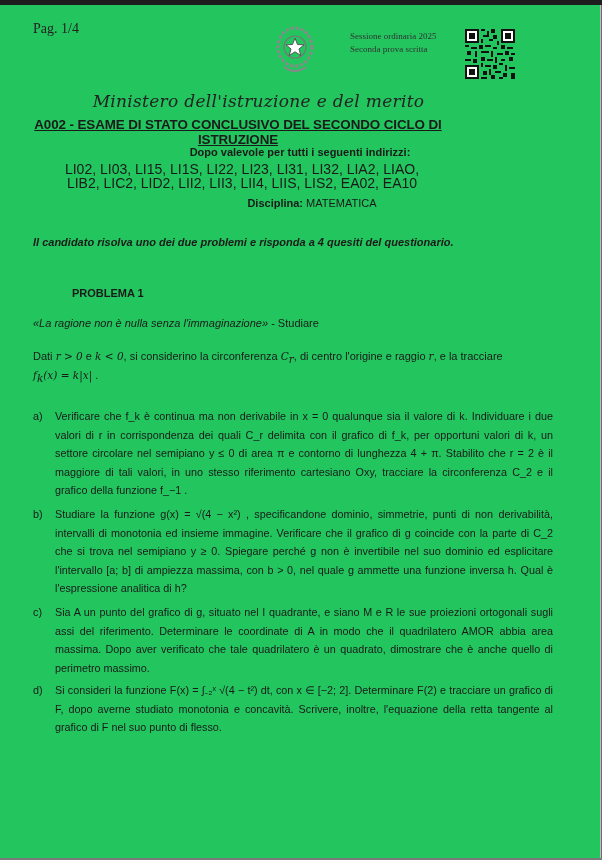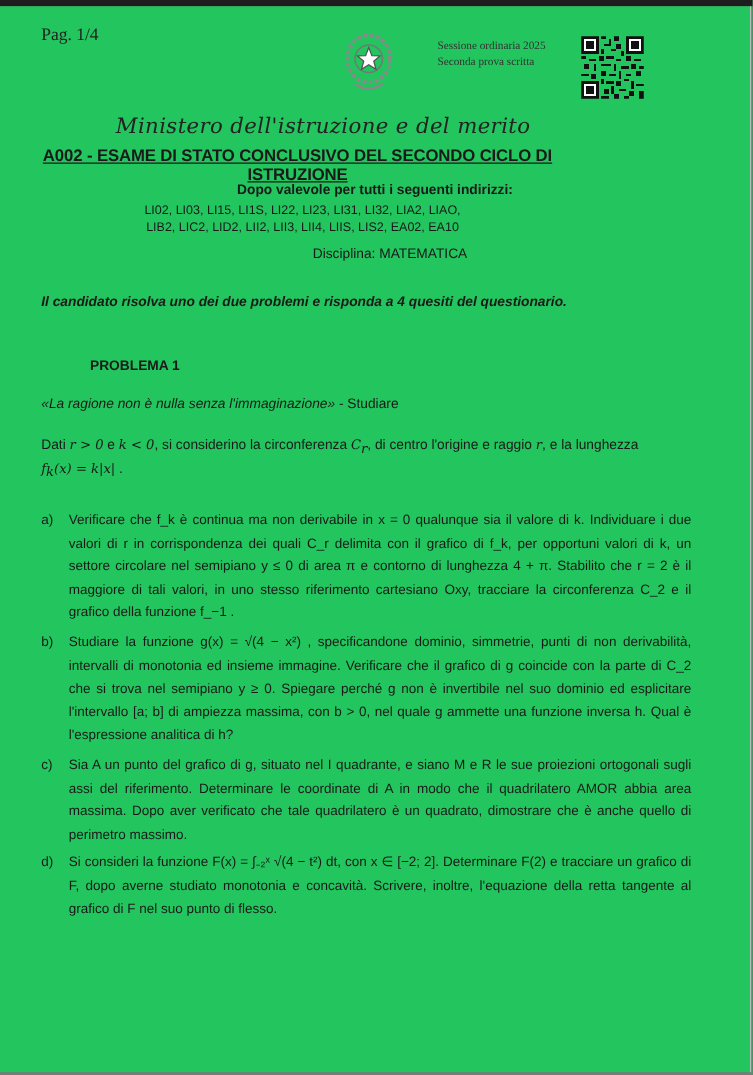--- a/index.html
+++ b/index.html
@@ -16,23 +16,23 @@
   }
   .pag { position: absolute; left: 33px; top: 16px; font-family: "Liberation Serif", serif; font-size: 14px; color: #222; }
   .emblem { position: absolute; left: 274px; top: 20px; width: 42px; height: 50px; }
   .session { position: absolute; left: 350px; top: 25px; font-family: "Liberation Serif", serif; font-size: 9px; line-height: 13px; color: #333; }
   .qr { position: absolute; left: 465px; top: 24px; width: 50px; height: 50px; }
   .ministry { position: absolute; left: 0; width: 517px; top: 86px; text-align: center;
     font-family: "DejaVu Serif", serif; font-style: italic; font-size: 17px; color: #222; letter-spacing: 0.3px; }
   .exam-title { position: absolute; left: 0; width: 476px; top: 112px; text-align: center;
     font-weight: bold; font-size: 13.4px; text-decoration: underline; color: #1a1a1a; letter-spacing: -0.1px; }
   .valid-head { position: absolute; left: 0; width: 600px; top: 141px; text-align: center; font-weight: bold; font-size: 11px; }
-  .codes { position: absolute; left: 0; width: 484px; top: 157px; text-align: center; font-size: 10px; line-height: 14px; }
+  .codes { position: absolute; left: 0; width: 484px; top: 157px; text-align: center; font-size: 14px; line-height: 14px; }
   .discipline { position: absolute; left: 0; width: 600px; top: 192px; text-align: center; font-size: 11px; }
-  .discipline b { font-weight: normal; margin-left: 24px; }
+  .discipline b { font-weight: bold; margin-left: 24px; }
   .instr { position: absolute; left: 33px; top: 231px; font-size: 11px; font-weight: bold; font-style: italic; }
   .prob-title { position: absolute; left: 33px; top: 282px; font-size: 11px; font-weight: bold; padding-left: 39px; }
   .quote { position: absolute; left: 33px; top: 312px; font-size: 11px; }
   .quote i { font-style: italic; }
   .intro { position: absolute; left: 33px; top: 343px; width: 520px; font-size: 11px; line-height: 16px; }
   .m { font-family: "DejaVu Serif", serif; font-style: italic; font-size: 10.5px; }
   .item { position: absolute; left: 33px; width: 520px; font-size: 10.8px; line-height: 18.5px; }
   .item .lbl { position: absolute; left: 0; top: 0; }
   .item .txt { margin-left: 22px; text-align: justify; }
   #item-a { top: 402px; }
@@ -131,21 +131,21 @@
   </div>
 
   <div class="instr">Il candidato risolva uno dei due problemi e risponda a 4 quesiti del questionario.</div>
 
   <div class="prob-title">PROBLEMA 1</div>
   <div class="quote">
     <i>«La ragione non è nulla senza l'immaginazione»</i><span> - Studiare</span>
   </div>
 
   <div class="intro">
-    <span>Dati </span><span class="m">r &gt; 0</span><span> e </span><span class="m">k &lt; 0</span><span>, si considerino la circonferenza </span><span class="m">C</span><sub class="m">r</sub><span>, di centro l'origine e raggio </span><span class="m">r</span><span>, e la lunghezza</span><br><span class="m">f</span><sub class="m">k</sub><span class="m">(x) = k|x|</span><span> .</span>
+    <span>Dati </span><span class="m">r &gt; 0</span><span> e </span><span class="m">k &lt; 0</span><span>, si considerino la circonferenza </span><span class="m">C</span><sub class="m">r</sub><span>, di centro l'origine e raggio </span><span class="m">r</span><span>, e la tracciare</span><br><span class="m">f</span><sub class="m">k</sub><span class="m">(x) = k|x|</span><span> .</span>
   </div>
 
   <div class="item" id="item-a">
     <span class="lbl">a)</span>
     <div class="txt">Verificare che f_k è continua ma non derivabile in x = 0 qualunque sia il valore di k. Individuare i due valori di r in corrispondenza dei quali C_r delimita con il grafico di f_k, per opportuni valori di k, un settore circolare nel semipiano y ≤ 0 di area π e contorno di lunghezza 4 + π. Stabilito che r = 2 è il maggiore di tali valori, in uno stesso riferimento cartesiano Oxy, tracciare la circonferenza C_2 e il grafico della funzione f_−1 .</div>
   </div>
   <div class="item" id="item-b">
     <span class="lbl">b)</span>
     <div class="txt">Studiare la funzione g(x) = √(4 − x²) , specificandone dominio, simmetrie, punti di non derivabilità, intervalli di monotonia ed insieme immagine. Verificare che il grafico di g coincide con la parte di C_2 che si trova nel semipiano y ≥ 0. Spiegare perché g non è invertibile nel suo dominio ed esplicitare l'intervallo [a; b] di ampiezza massima, con b &gt; 0, nel quale g ammette una funzione inversa h. Qual è l'espressione analitica di h?</div>
   </div>

